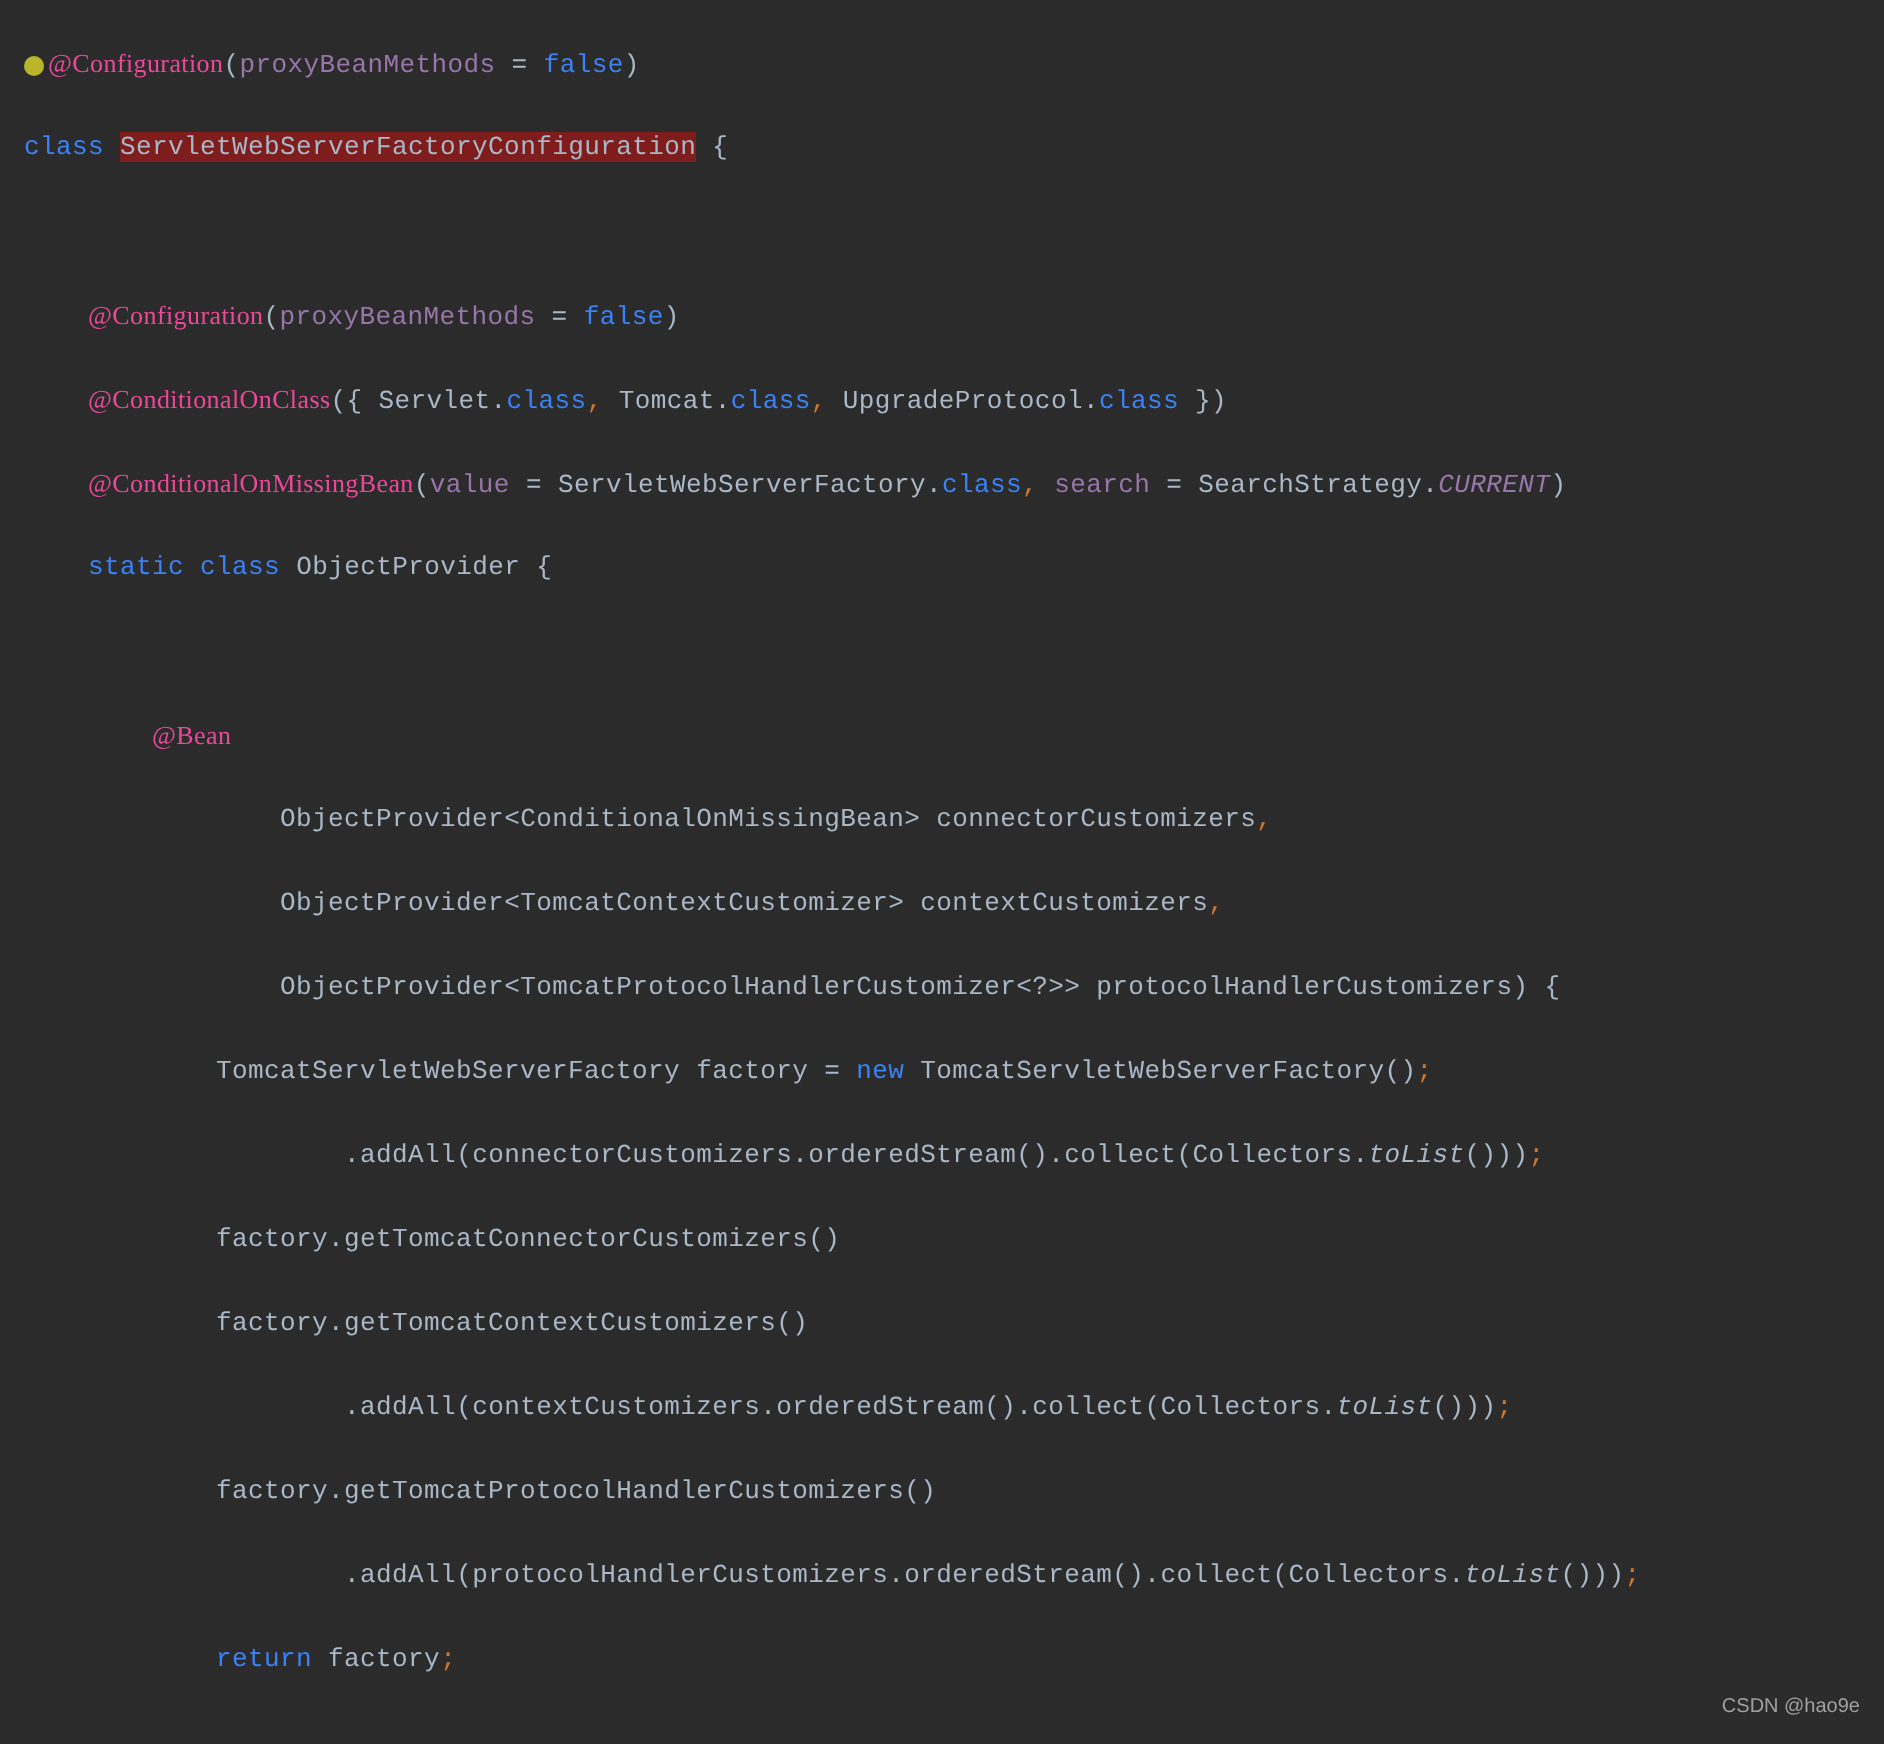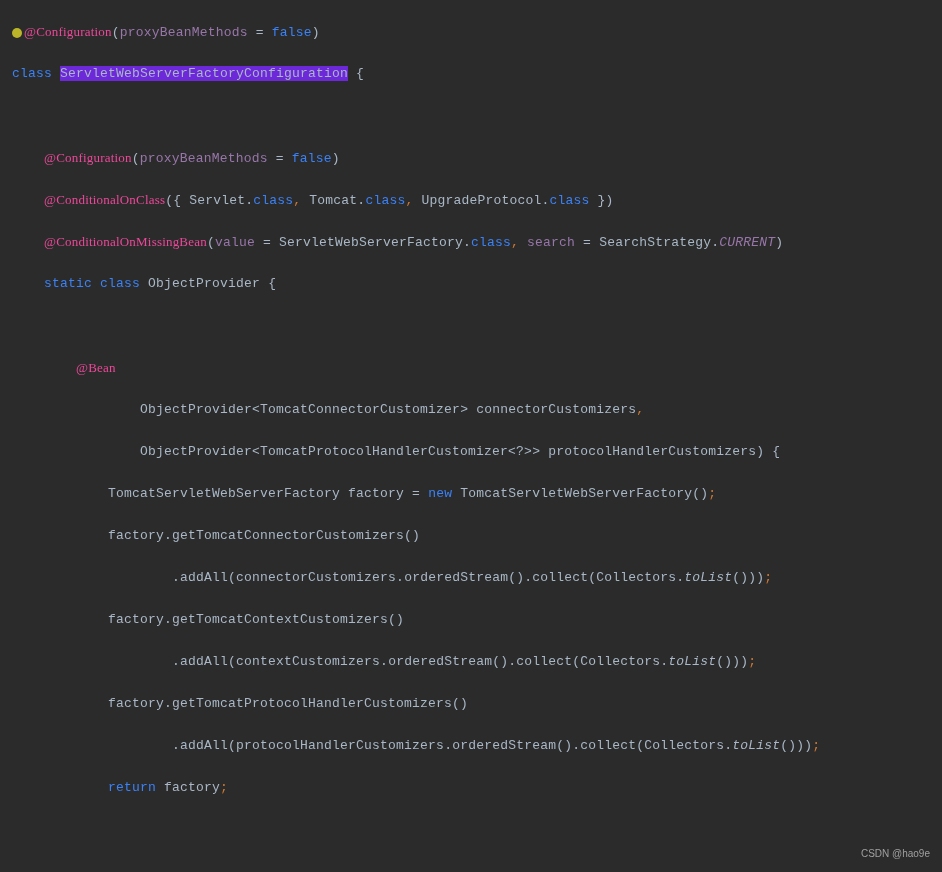--- a/index.html
+++ b/index.html
@@ -31,21 +31,21 @@
     .method-name { color: #ffc66d; }
     .field { color: #9876aa; }
     .static-field { color: #9876aa; font-style: italic; text-align: center; }
     .static-method { color: #a9b7c6; font-style: italic; }
     .paren { color: #a9b7c6; }
     .comma { color: #cc7832; }
     .semi { color: #cc7832; }
     .brace { color: #a9b7c6; }
     .operator { color: #a9b7c6; }
     .selected {
-      background: #6d28d9;
+      background: #7f1d1d;
       color: #a9b7c6;
     }
     .watermark {
       position: absolute;
       bottom: 8px;
       right: 12px;
       color: #a0a0a0;
       font-size: 10px;
       font-family: sans-serif;
     }
@@ -65,25 +65,26 @@
 <div class="code-area">
 <div class="line"><span class="annotation"><span class="gutter-icon"></span><span>@Configuration</span></span><span class="paren">(</span><span class="field">proxyBeanMethods</span> <span class="operator">=</span> <span class="keyword">false</span><span class="paren">)</span></div>
 <div class="line"><span class="keyword">class</span> <span class="selected">ServletWebServerFactoryConfiguration</span> <span class="brace">{</span></div>
 <div class="line"></div>
 <div class="line">    <span class="annotation">@Configuration</span><span class="paren">(</span><span class="field">proxyBeanMethods</span> <span class="operator">=</span> <span class="keyword">false</span><span class="paren">)</span></div>
 <div class="line">    <span class="annotation">@ConditionalOnClass</span><span class="paren">({ </span><span>Servlet</span><span>.</span><span class="keyword">class</span><span class="comma">,</span> <span>Tomcat</span><span>.</span><span class="keyword">class</span><span class="comma">,</span> <span>UpgradeProtocol</span><span>.</span><span class="keyword">class</span><span class="paren"> })</span></div>
 <div class="line">    <span class="annotation">@ConditionalOnMissingBean</span><span class="paren">(</span><span class="field">value</span> <span class="operator">=</span> <span>ServletWebServerFactory</span><span>.</span><span class="keyword">class</span><span class="comma">,</span> <span class="field">search</span> <span class="operator">=</span> <span>SearchStrategy</span><span>.</span><span class="static-field">CURRENT</span><span class="paren">)</span></div>
 <div class="line">    <span class="keyword">static</span> <span class="keyword">class</span> <span>ObjectProvider</span> <span class="brace">{</span></div>
 <div class="line"></div>
 <div class="line">        <span class="annotation">@Bean</span></div>
-<div class="line">                <span>ObjectProvider</span><span>&lt;</span><span>TomcatConnectorCustomizer</span><span>&gt;</span> <span>connectorCustomizers</span><span class="comma">,</span></div>
+<div class="line">                <span>ObjectProvider</span><span>&lt;</span><span>ConditionalOnMissingBean</span><span>&gt;</span> <span>connectorCustomizers</span><span class="comma">,</span></div>
+<div class="line">                <span>ObjectProvider</span><span>&lt;</span><span>TomcatContextCustomizer</span><span>&gt;</span> <span>contextCustomizers</span><span class="comma">,</span></div>
 <div class="line">                <span>ObjectProvider</span><span>&lt;</span><span>TomcatProtocolHandlerCustomizer&lt;?&gt;</span><span>&gt;</span> <span>protocolHandlerCustomizers</span><span class="paren">) {</span></div>
 <div class="line">            <span>TomcatServletWebServerFactory</span> <span>factory</span> <span class="operator">=</span> <span class="keyword">new</span> <span>TomcatServletWebServerFactory</span><span class="paren">()</span><span class="semi">;</span></div>
+<div class="line">                    <span>.</span><span>addAll</span><span class="paren">(</span><span>connectorCustomizers</span><span>.</span><span>orderedStream</span><span class="paren">().</span><span>collect</span><span class="paren">(</span><span>Collectors</span><span>.</span><span class="static-method">toList</span><span class="paren">()))</span><span class="semi">;</span></div>
 <div class="line">            <span>factory</span><span>.</span><span>getTomcatConnectorCustomizers</span><span class="paren">()</span></div>
-<div class="line">                    <span>.</span><span>addAll</span><span class="paren">(</span><span>connectorCustomizers</span><span>.</span><span>orderedStream</span><span class="paren">().</span><span>collect</span><span class="paren">(</span><span>Collectors</span><span>.</span><span class="static-method">toList</span><span class="paren">()))</span><span class="semi">;</span></div>
 <div class="line">            <span>factory</span><span>.</span><span>getTomcatContextCustomizers</span><span class="paren">()</span></div>
 <div class="line">                    <span>.</span><span>addAll</span><span class="paren">(</span><span>contextCustomizers</span><span>.</span><span>orderedStream</span><span class="paren">().</span><span>collect</span><span class="paren">(</span><span>Collectors</span><span>.</span><span class="static-method">toList</span><span class="paren">()))</span><span class="semi">;</span></div>
 <div class="line">            <span>factory</span><span>.</span><span>getTomcatProtocolHandlerCustomizers</span><span class="paren">()</span></div>
 <div class="line">                    <span>.</span><span>addAll</span><span class="paren">(</span><span>protocolHandlerCustomizers</span><span>.</span><span>orderedStream</span><span class="paren">().</span><span>collect</span><span class="paren">(</span><span>Collectors</span><span>.</span><span class="static-method">toList</span><span class="paren">()))</span><span class="semi">;</span></div>
 <div class="line">            <span class="keyword">return</span> <span>factory</span><span class="semi">;</span></div>
 
 
 
 
 

